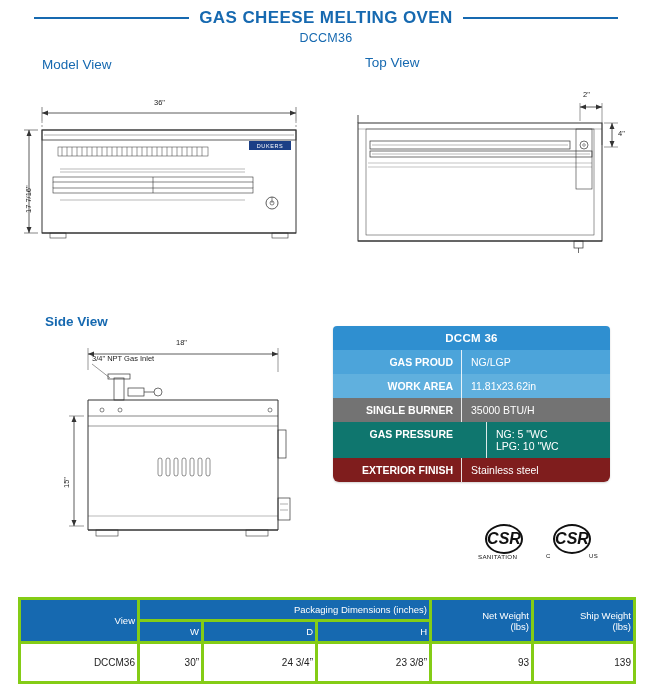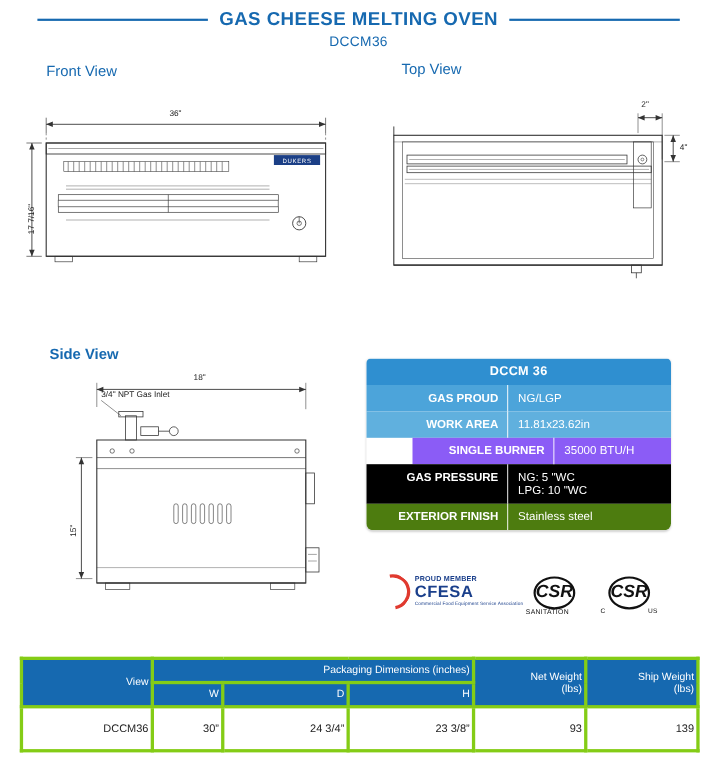--- a/index.html
+++ b/index.html
@@ -116,23 +116,23 @@
   .spec-val {
     flex: 1;
     padding: 6px 6px 6px 9px;
     color: #ffffff;
     box-sizing: border-box;
     border-left: 1px solid rgba(255,255,255,0.85);
   }
   .spec-val .sub { display: block; }
   .r1 { background: #4ca4da; }
   .r2 { background: #60b0de; }
-  .r3 { background: #8b5cf6; margin-left: 42px; }
-  .r4 { background: #000000; }
-  .r5 { background: #4d7c0f; align-items: flex-end; }
+  .r3 { background: #737373; }
+  .r4 { background: #0f766e; gap: 25px; }
+  .r5 { background: #7f1d1d; align-items: flex-end; }
 
   
   .certs {
     position: absolute;
     left: 333px;
     top: 520px;
     width: 280px;
     height: 46px;
   }
   .cfesa {
@@ -220,21 +220,21 @@
 
   <div class="title-wrap">
     <div class="title-row">
       <span class="title-rule left"></span>
       <span class="main-title">GAS CHEESE MELTING OVEN</span>
       <span class="title-rule right"></span>
     </div>
     <div class="subtitle">DCCM36</div>
   </div>
 
-  <div class="view-label" id="lbl-front">Front View</div>
+  <div class="view-label" id="lbl-front">Model View</div>
   <div class="view-label" id="lbl-top">Top View</div>
   <div class="view-label" id="lbl-side">Side View</div>
 
   <div class="dwg" style="left:20px; top:85px;">
     <svg width="300" height="175" viewBox="0 0 300 175">
       <g stroke="#333" fill="none" stroke-width="0.8">
 
         <line x1="22" y1="28" x2="276" y2="28"></line>
         <path d="M22 28 l6 -2.5 v5 z" fill="#333" stroke="none"></path>
         <path d="M276 28 l-6 -2.5 v5 z" fill="#333" stroke="none"></path>
@@ -454,28 +454,20 @@
       </div>
     </div>
 
     <div class="spec-row r5">
       <div class="spec-key">EXTERIOR FINISH</div>
       <div class="spec-val">Stainless steel</div>
     </div>
   </div>
 
   <div class="certs">
-    <div class="cfesa">
-      <div class="cfesa-swoosh"></div>
-      <div class="cfesa-text">
-        <div class="cfesa-top">PROUD MEMBER</div>
-        <div class="cfesa-main">CFESA</div>
-        <div class="cfesa-sub">Commercial Food Equipment Service Association</div>
-      </div>
-    </div>
 
     <div class="csr" id="csa1">CSR</div>
     <div class="cert-caption" id="cap-san">SANITATION</div>
 
     <div class="csr" id="csa2">CSR</div>
     <div class="cert-caption" id="cap-c">C</div>
     <div class="cert-caption" id="cap-us">US</div>
   </div>
 
   <table class="bottom-table">

